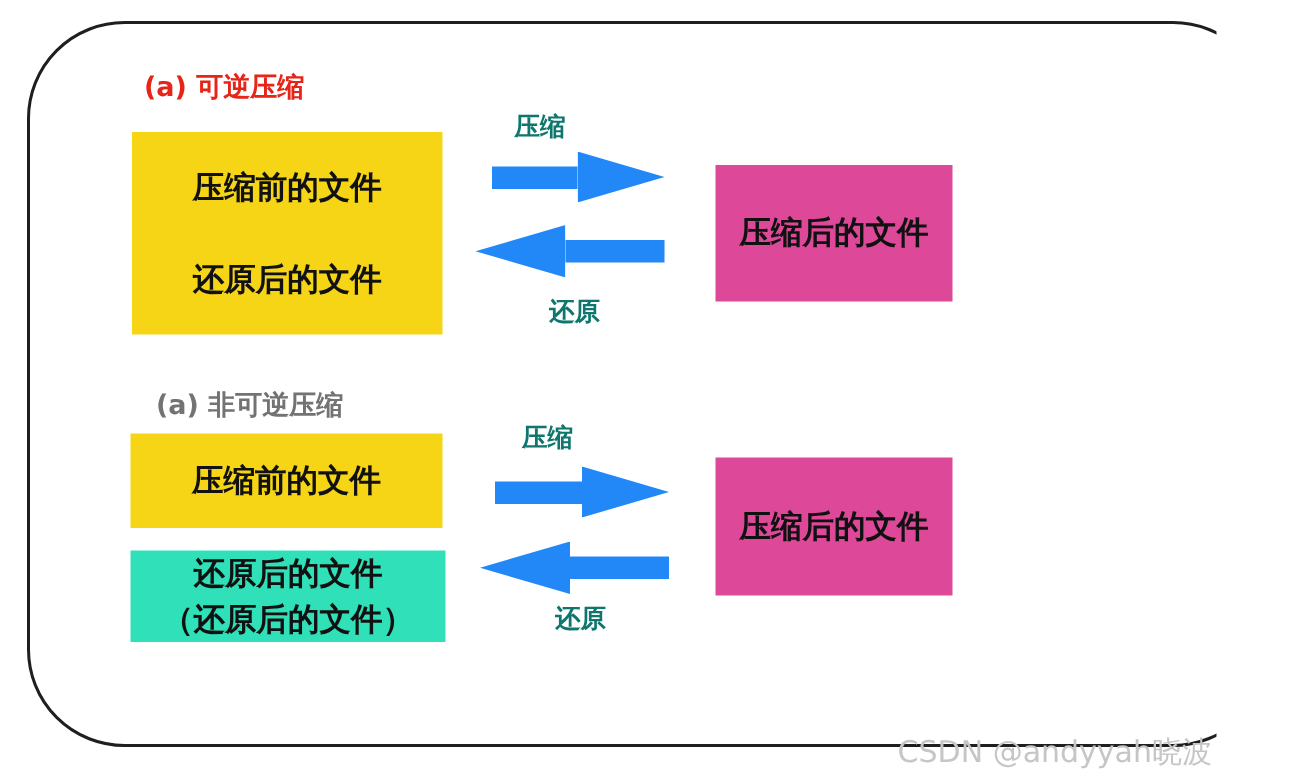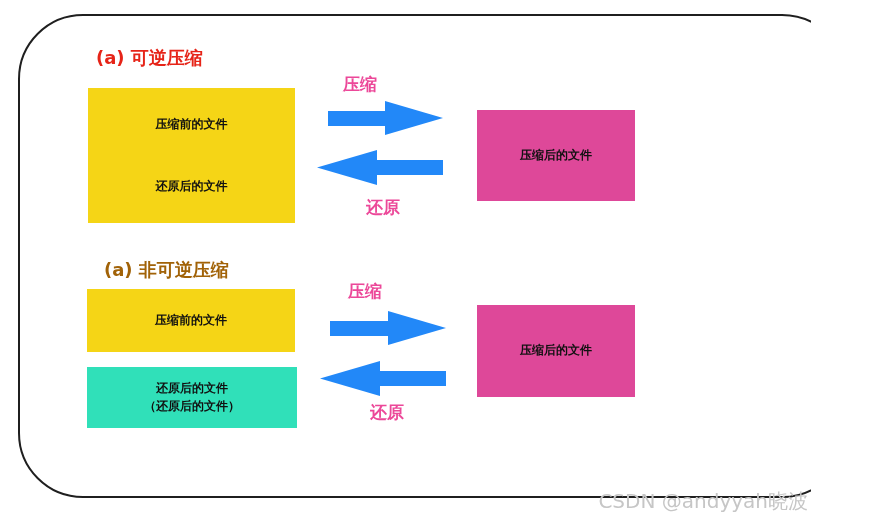--- a/index.html
+++ b/index.html
@@ -23,21 +23,21 @@
     font-size: 18px;
     font-weight: bold;
     white-space: nowrap;
   }
   .box {
     position: absolute;
     display: flex;
     flex-direction: column;
     align-items: center;
     justify-content: space-around;
-    font-size: 12px;
+    font-size: 21px;
     font-weight: bold;
     text-align: center;
     line-height: 1.45;
   }
   .box.single { justify-content: center; align-items: center; }
   .arrow {
     position: absolute;
     display: flex;
     align-items: center;
   }
@@ -47,21 +47,21 @@
     clip-path: polygon(0 0, 100% 50%, 0 100%);
   }
   .arrow .head-left {
     width: 60px; height: 35px;
     clip-path: polygon(100% 0, 0 50%, 100% 100%);
   }
   .flow-label {
     position: absolute;
     font-size: 17px;
     font-weight: bold;
-    color: #ec4899;
+    color: #0f766e;
     white-space: nowrap;
   }
   .watermark {
     position: absolute;
     right: 3px;
     bottom: 2px;
     font-size: 20px;
     white-space: nowrap;
   }
 
@@ -112,21 +112,21 @@
     <div class="head-left" style="background-color: rgb(34, 136, 248);"></div>
     <div class="shaft" style="background-color: rgb(34, 136, 248);"></div>
   </div>
 
   <div class="flow-label" id="rst-lbl-1">还原</div>
 
   <div class="box single" id="out-box-1" style="background-color: rgb(222, 72, 153); color: rgb(17, 17, 17);">
     <span>压缩后的文件</span>
   </div>
 
-  <div class="section-title" id="title-2" style="color: #a16207;">(a) 非可逆压缩</div>
+  <div class="section-title" id="title-2" style="color: #737373;">(a) 非可逆压缩</div>
 
   <div class="box single" id="src-box-2" style="background-color: rgb(245, 213, 22); color: rgb(17, 17, 17);">
     <span>压缩前的文件</span>
   </div>
 
   <div class="flow-label" id="cmp-lbl-2">压缩</div>
 
   <div class="arrow" id="arrow-r-2">
     <div class="shaft" style="background-color: rgb(34, 136, 248);"></div>
     <div class="head-right" style="background-color: rgb(34, 136, 248);"></div>

